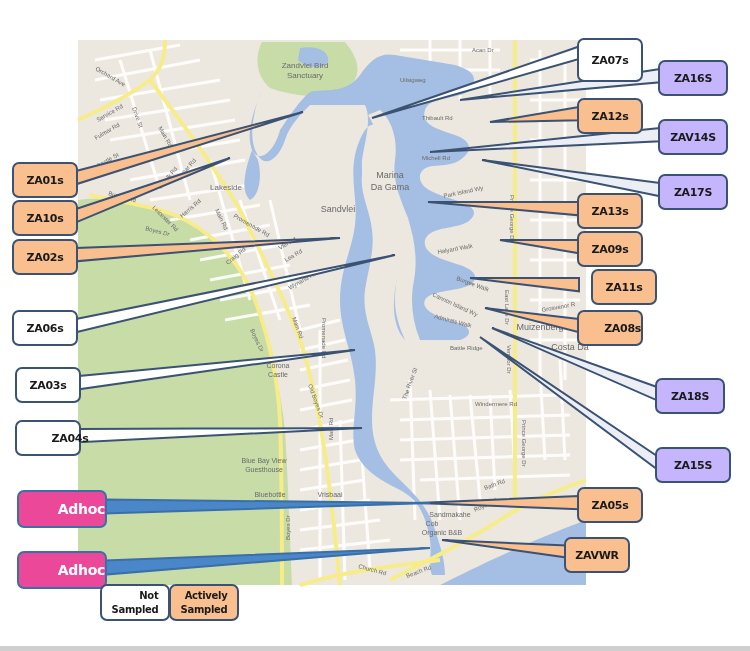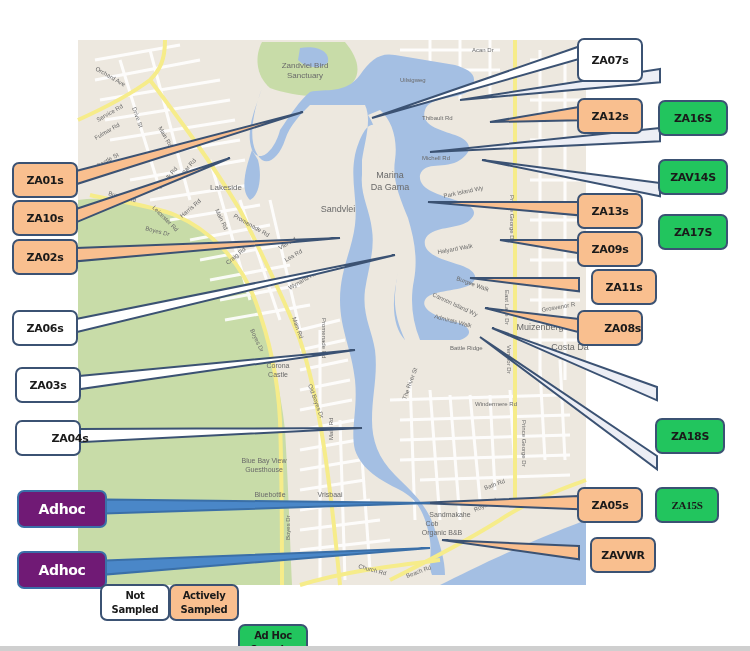--- a/index.html
+++ b/index.html
@@ -1,24 +1,24 @@
 <!DOCTYPE html>
 <html><head>
 <meta charset="utf-8">
 <style>
   html,body{margin:0;padding:0;background:#ffffff;}
   body{width:750px;height:651px;position:relative;overflow:hidden;font-family:"Liberation Sans",sans-serif;}
   #map{position:absolute;left:0;top:0;width:750px;height:651px;}
   .callout{position:absolute;box-sizing:border-box;border:2.5px solid #3b5273;border-radius:7px;display:flex;align-items:center;justify-content:center;font-weight:bold;font-size:11px;color:#1a1a1a;font-family:"DejaVu Sans",sans-serif;letter-spacing:-0.3px;}
   .c-not{background:#ffffff;}
   .c-active{background:#f9bf8f;}
-  .c-adhoc{background:#22c55e;margin-top:40px;}
-  .c-blue{background:#701a75;color:#ffffff;font-size:14px;border-color:#3a6fa8;}
+  .c-adhoc{background:#c4b5fd;}
+  .c-blue{background:#ec4899;color:#ffffff;font-size:14px;border-color:#3a6fa8;justify-content:flex-end;}
   .legend{position:absolute;left:100px;top:584px;display:flex;}
-  .legend .callout{position:relative;width:70px;height:37px;font-size:10px;text-align:center;line-height:1.35;margin-right:-1px;}
+  .legend .callout{position:relative;width:70px;height:37px;font-size:10px;text-align:right;line-height:1.35;margin-right:-1px;}
   .bottom-bar{position:absolute;left:0;top:646px;width:750px;height:5px;background:#cfcfcf;}
   .lbl{font-family:"Liberation Sans",sans-serif;fill:#6a6a6a;}
 </style>
 </head>
 <body>
 
 <svg id="map" viewBox="0 0 750 651" xmlns="http://www.w3.org/2000/svg">
 
   <rect x="78" y="40" width="508" height="545" fill="#ede8df"></rect>
 
@@ -177,27 +177,27 @@
     </div>
     <div class="callout c-active" style="left: 577px; top: 269px; width: 66px; height: 36px; margin-left: 14px;">
       <span>ZA11s</span>
     </div>
     <div class="callout c-active" style="left: 577px; top: 310px; width: 66px; height: 36px; justify-content: flex-end;">
       <span>ZA08s</span>
     </div>
     <div class="callout c-adhoc" style="left: 655px; top: 378px; width: 70px; height: 36px;">
       <span>ZA18S</span>
     </div>
-    <div class="callout c-adhoc" style="left: 655px; top: 447px; width: 64px; height: 36px; font-family: Liberation Serif, serif;">
+    <div class="callout c-adhoc" style="left: 655px; top: 447px; width: 76px; height: 36px;">
       <span>ZA15S</span>
     </div>
     <div class="callout c-active" style="left: 577px; top: 487px; width: 66px; height: 36px;">
       <span>ZA05s</span>
     </div>
-    <div class="callout c-active" style="left: 590px; top: 537px; width: 66px; height: 36px;">
+    <div class="callout c-active" style="left: 564px; top: 537px; width: 66px; height: 36px;">
       <span>ZAVWR</span>
     </div>
     <div class="callout c-active" style="left: 12px; top: 162px; width: 66px; height: 36px;">
       <span>ZA01s</span>
     </div>
     <div class="callout c-active" style="left: 12px; top: 200px; width: 66px; height: 36px;">
       <span>ZA10s</span>
     </div>
     <div class="callout c-active" style="left: 12px; top: 239px; width: 66px; height: 36px;">
       <span>ZA02s</span>
@@ -219,18 +219,15 @@
     </div>
   </div>
 
 <div class="legend">
   <div class="callout c-not">
     <div><span>Not</span><br><span>Sampled</span></div>
   </div>
   <div class="callout c-active">
     <div><span>Actively</span><br><span>Sampled</span></div>
   </div>
-  <div class="callout c-adhoc">
-    <div><span>Ad Hoc</span><br><span>Samples</span></div>
-  </div>
 </div>
 
 <div class="bottom-bar"></div>
 
 </body></html>

